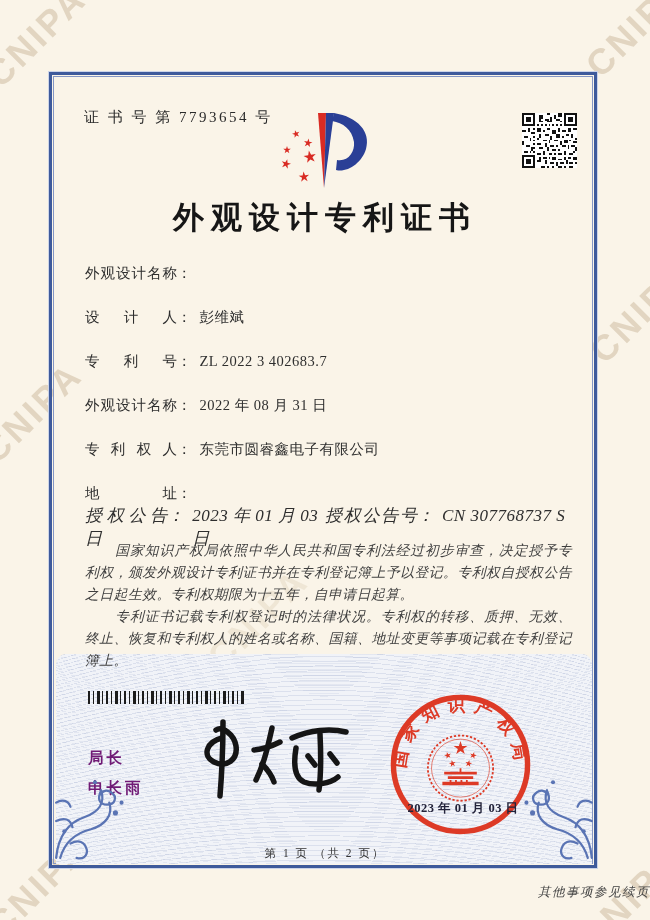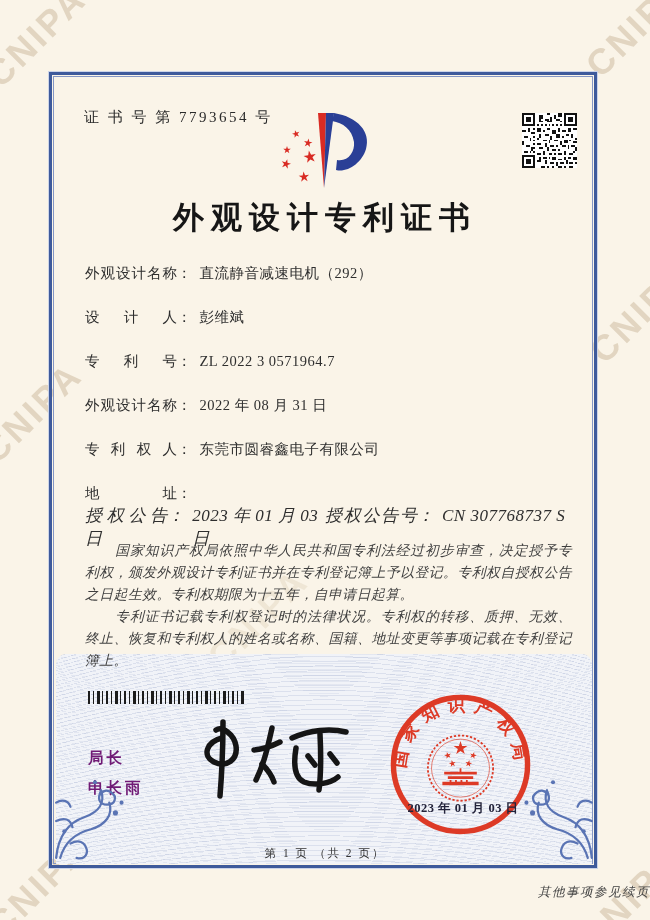--- a/index.html
+++ b/index.html
@@ -157,31 +157,30 @@
     <path fill="#111" d="M8,6h1v1h-1z M10,6h1v1h-1z M12,6h1v1h-1z M14,6h1v1h-1z M16,6h1v1h-1z M18,6h1v1h-1z M20,6h1v1h-1z M6,8h1v1h-1z M6,10h1v1h-1z M6,12h1v1h-1z M6,14h1v1h-1z M6,16h1v1h-1z M6,18h1v1h-1z M6,20h1v1h-1z"></path>
     <path fill="#111" d="M9,1h2v2h-2z M13,0h2v1h-2z M17,1h1v2h-1z M19,0h2v2h-2z M9,3h1v2h-1z M12,3h2v1h-2z M15,2h1v3h-1z M18,3h2v1h-2z M20,4h1v1h-1z M10,4h1v1h-1z M13,4h2v1h-2z M0,9h2v1h-2z M3,8h1v2h-1z M5,10h1v1h-1z M1,12h2v1h-2z M4,13h1v2h-1z M0,15h1v2h-1z M2,17h2v1h-2z M5,18h1v2h-1z M1,20h2v1h-2z M4,20h1v1h-1z M8,8h2v2h-2z M11,9h1v1h-1z M13,8h2v1h-2z M16,9h2v2h-2z M19,8h1v2h-1z M21,9h2v1h-2z M24,8h2v2h-2z M27,8h2v1h-2z M9,11h1v2h-1z M12,11h2v1h-2z M15,12h1v2h-1z M18,11h2v2h-2z M21,12h1v1h-1z M23,11h2v1h-2z M26,11h1v2h-1z M28,13h1v1h-1z M8,13h1v1h-1z M11,14h2v1h-2z M14,14h1v2h-1z M17,14h2v1h-2z M20,15h1v2h-1z M22,14h2v2h-2z M25,14h1v1h-1z M27,15h2v1h-2z M8,16h2v1h-2z M12,16h1v2h-1z M15,17h2v1h-2z M18,17h1v1h-1z M21,17h2v1h-2z M24,17h1v2h-1z M26,17h2v1h-2z M9,18h2v1h-2z M13,18h1v2h-1z M16,19h2v1h-2z M19,19h1v1h-1z M28,18h1v2h-1z M8,21h2v1h-2z M11,20h1v2h-1z M14,21h2v1h-2z M17,21h1v1h-1z M19,21h2v1h-2z M22,20h1v2h-1z M25,21h2v1h-2z M27,20h1v1h-1z M9,23h1v2h-1z M11,23h2v1h-2z M14,23h1v1h-1z M16,23h2v2h-2z M19,24h2v1h-2z M22,23h1v2h-1z M24,23h2v1h-2z M27,23h2v2h-2z M8,25h2v1h-2z M12,25h1v2h-1z M15,26h2v1h-2z M18,26h1v2h-1z M20,26h2v1h-2z M23,25h1v2h-1z M25,26h2v1h-2z M28,26h1v1h-1z M10,28h2v1h-2z M13,28h1v1h-1z M16,28h1v1h-1z M19,28h2v1h-2z M22,28h1v1h-1z M25,28h2v1h-2z"></path>
   </svg>
 
   <div class="title">外观设计专利证书</div>
 
   <div class="fields">
     <div class="field-row">
       <span class="f-label">外观设计名称</span>
         <span class="f-colon">：</span>
-      <span class="f-value">直流静音减速电机（292）</span>
     </div>
     <div class="field-row">
       <span class="f-label">设计人</span>
         <span class="f-colon">：</span>
       <span class="f-value">彭维斌</span>
     </div>
     <div class="field-row">
       <span class="f-label">专利号</span>
         <span class="f-colon">：</span>
-      <span class="f-value">ZL 2022 3 0571964.7</span>
+      <span class="f-value">ZL 2022 3 402683.7</span>
     </div>
     <div class="field-row">
       <span class="f-label">外观设计名称</span>
         <span class="f-colon">：</span>
       <span class="f-value">2022 年 08 月 31 日</span>
     </div>
     <div class="field-row">
       <span class="f-label">专利权人</span>
         <span class="f-colon">：</span>
       <span class="f-value">东莞市圆睿鑫电子有限公司</span>

